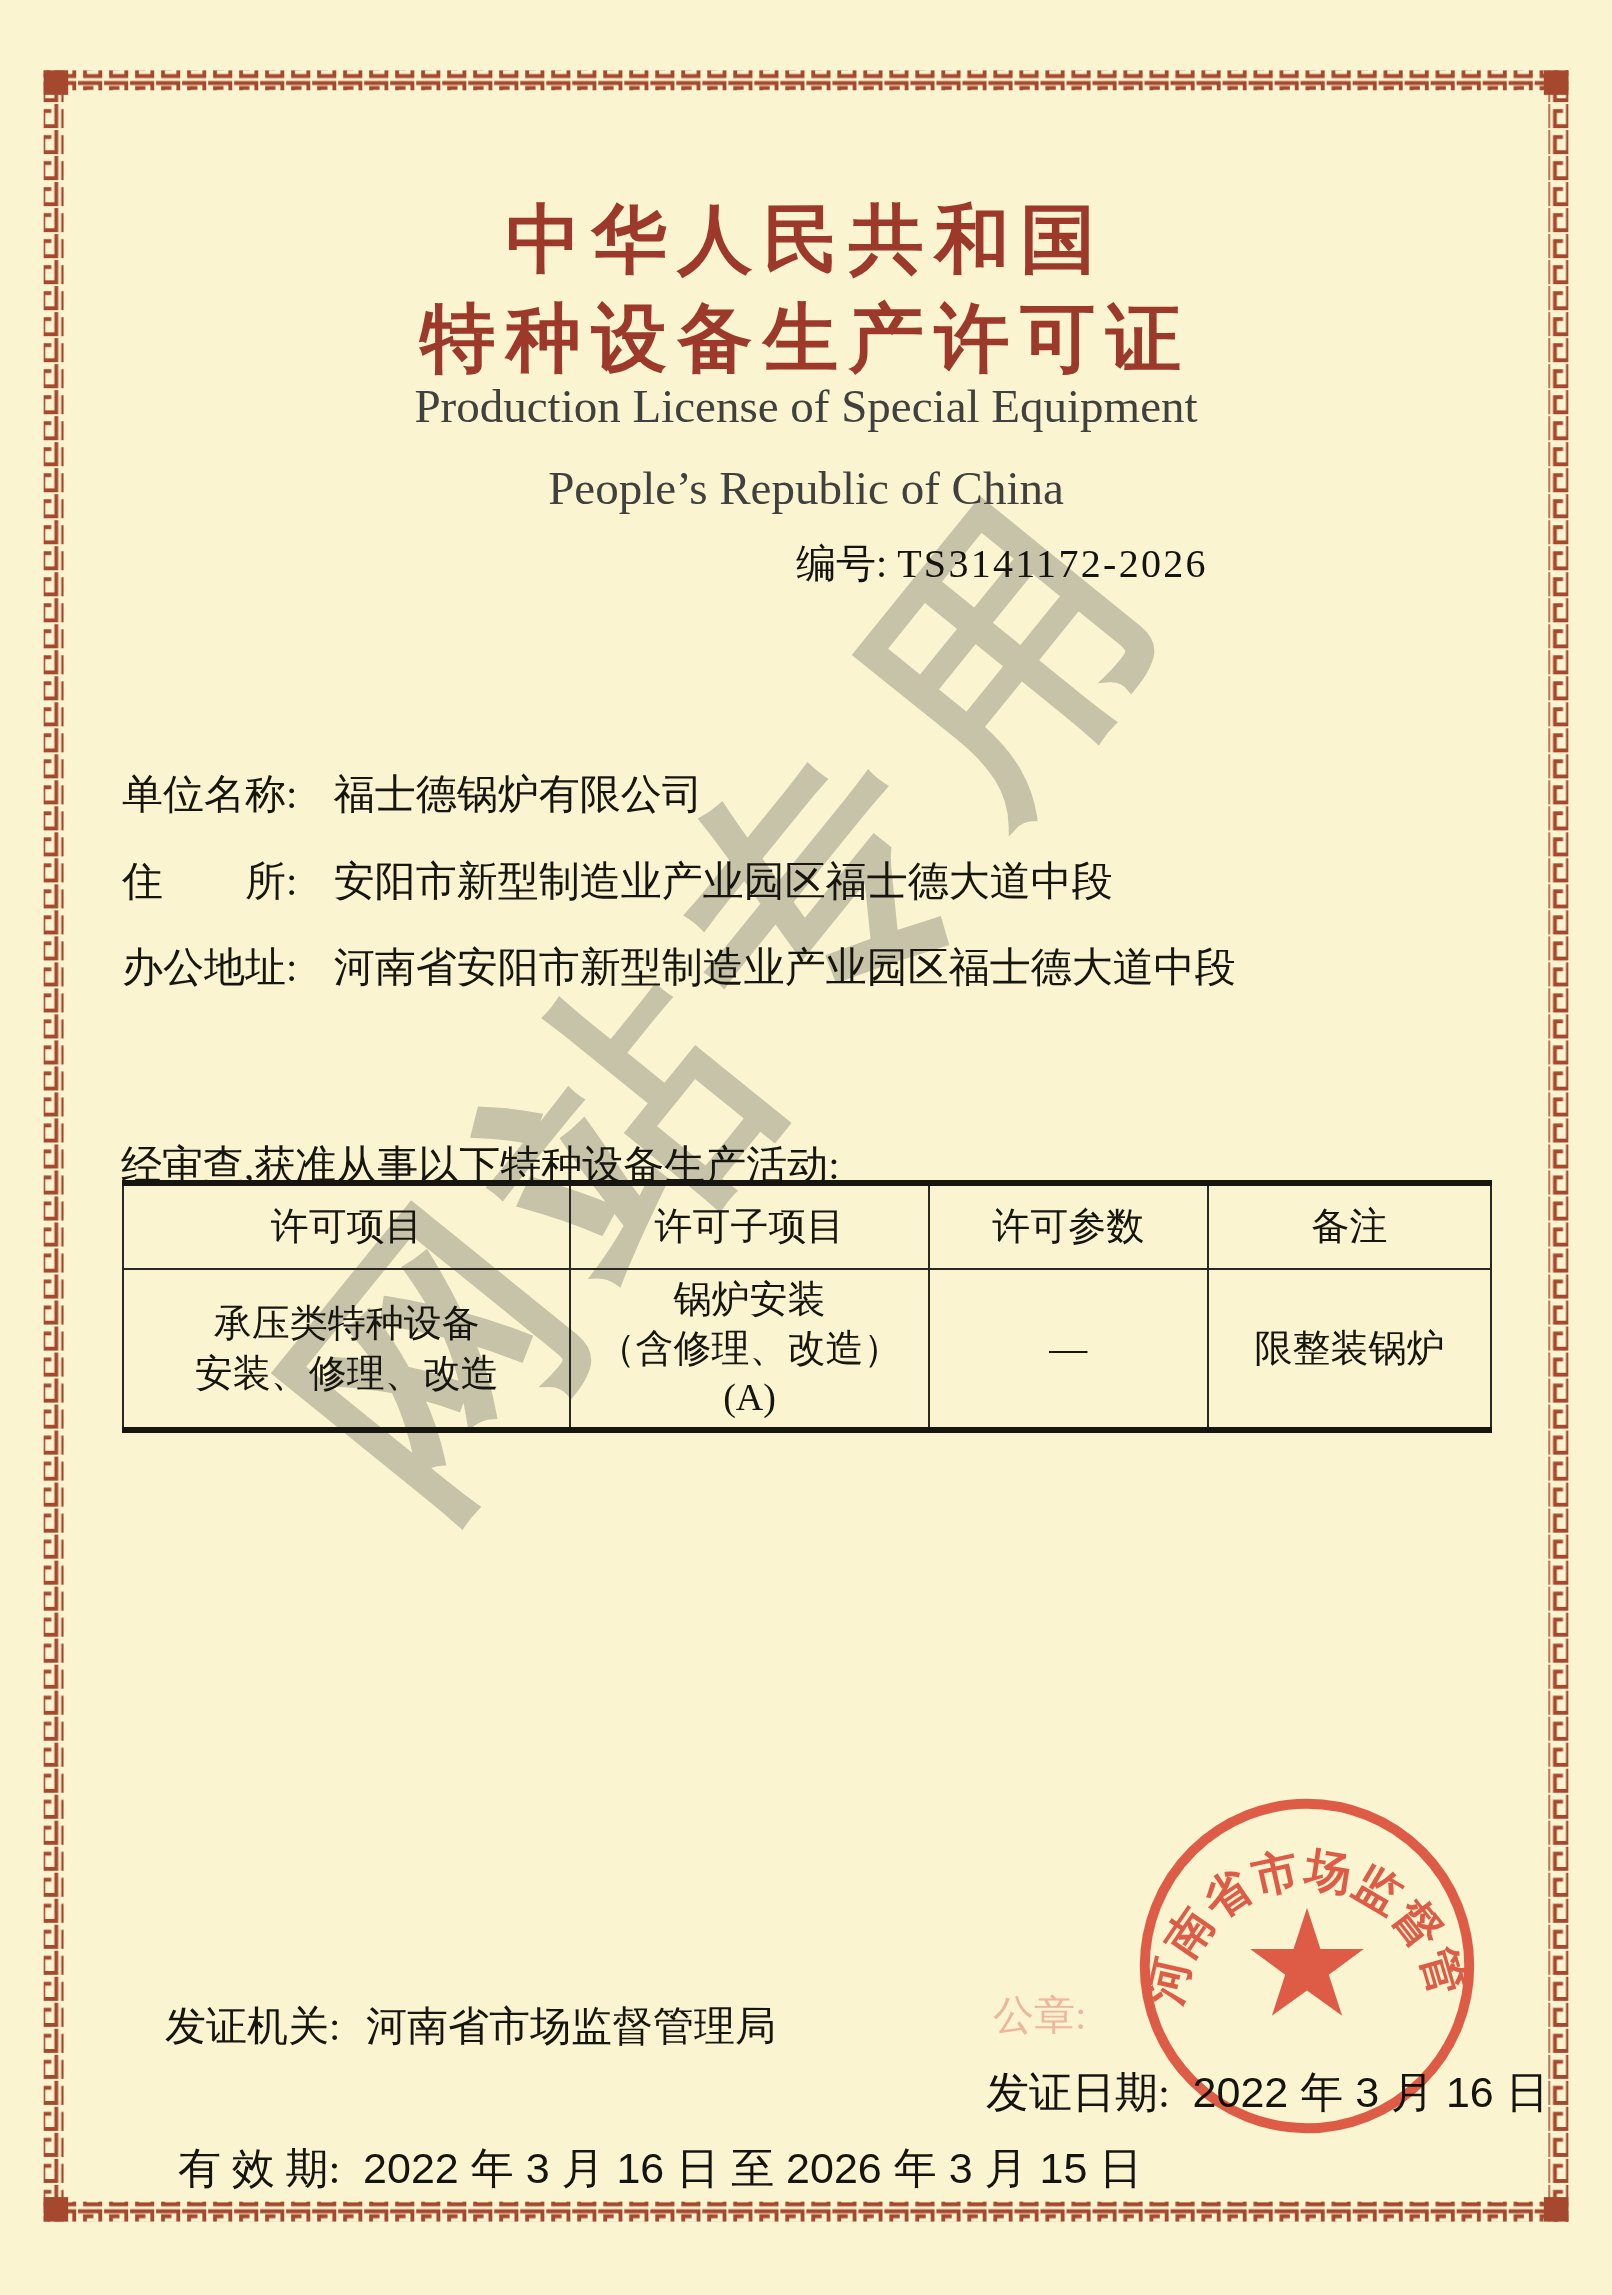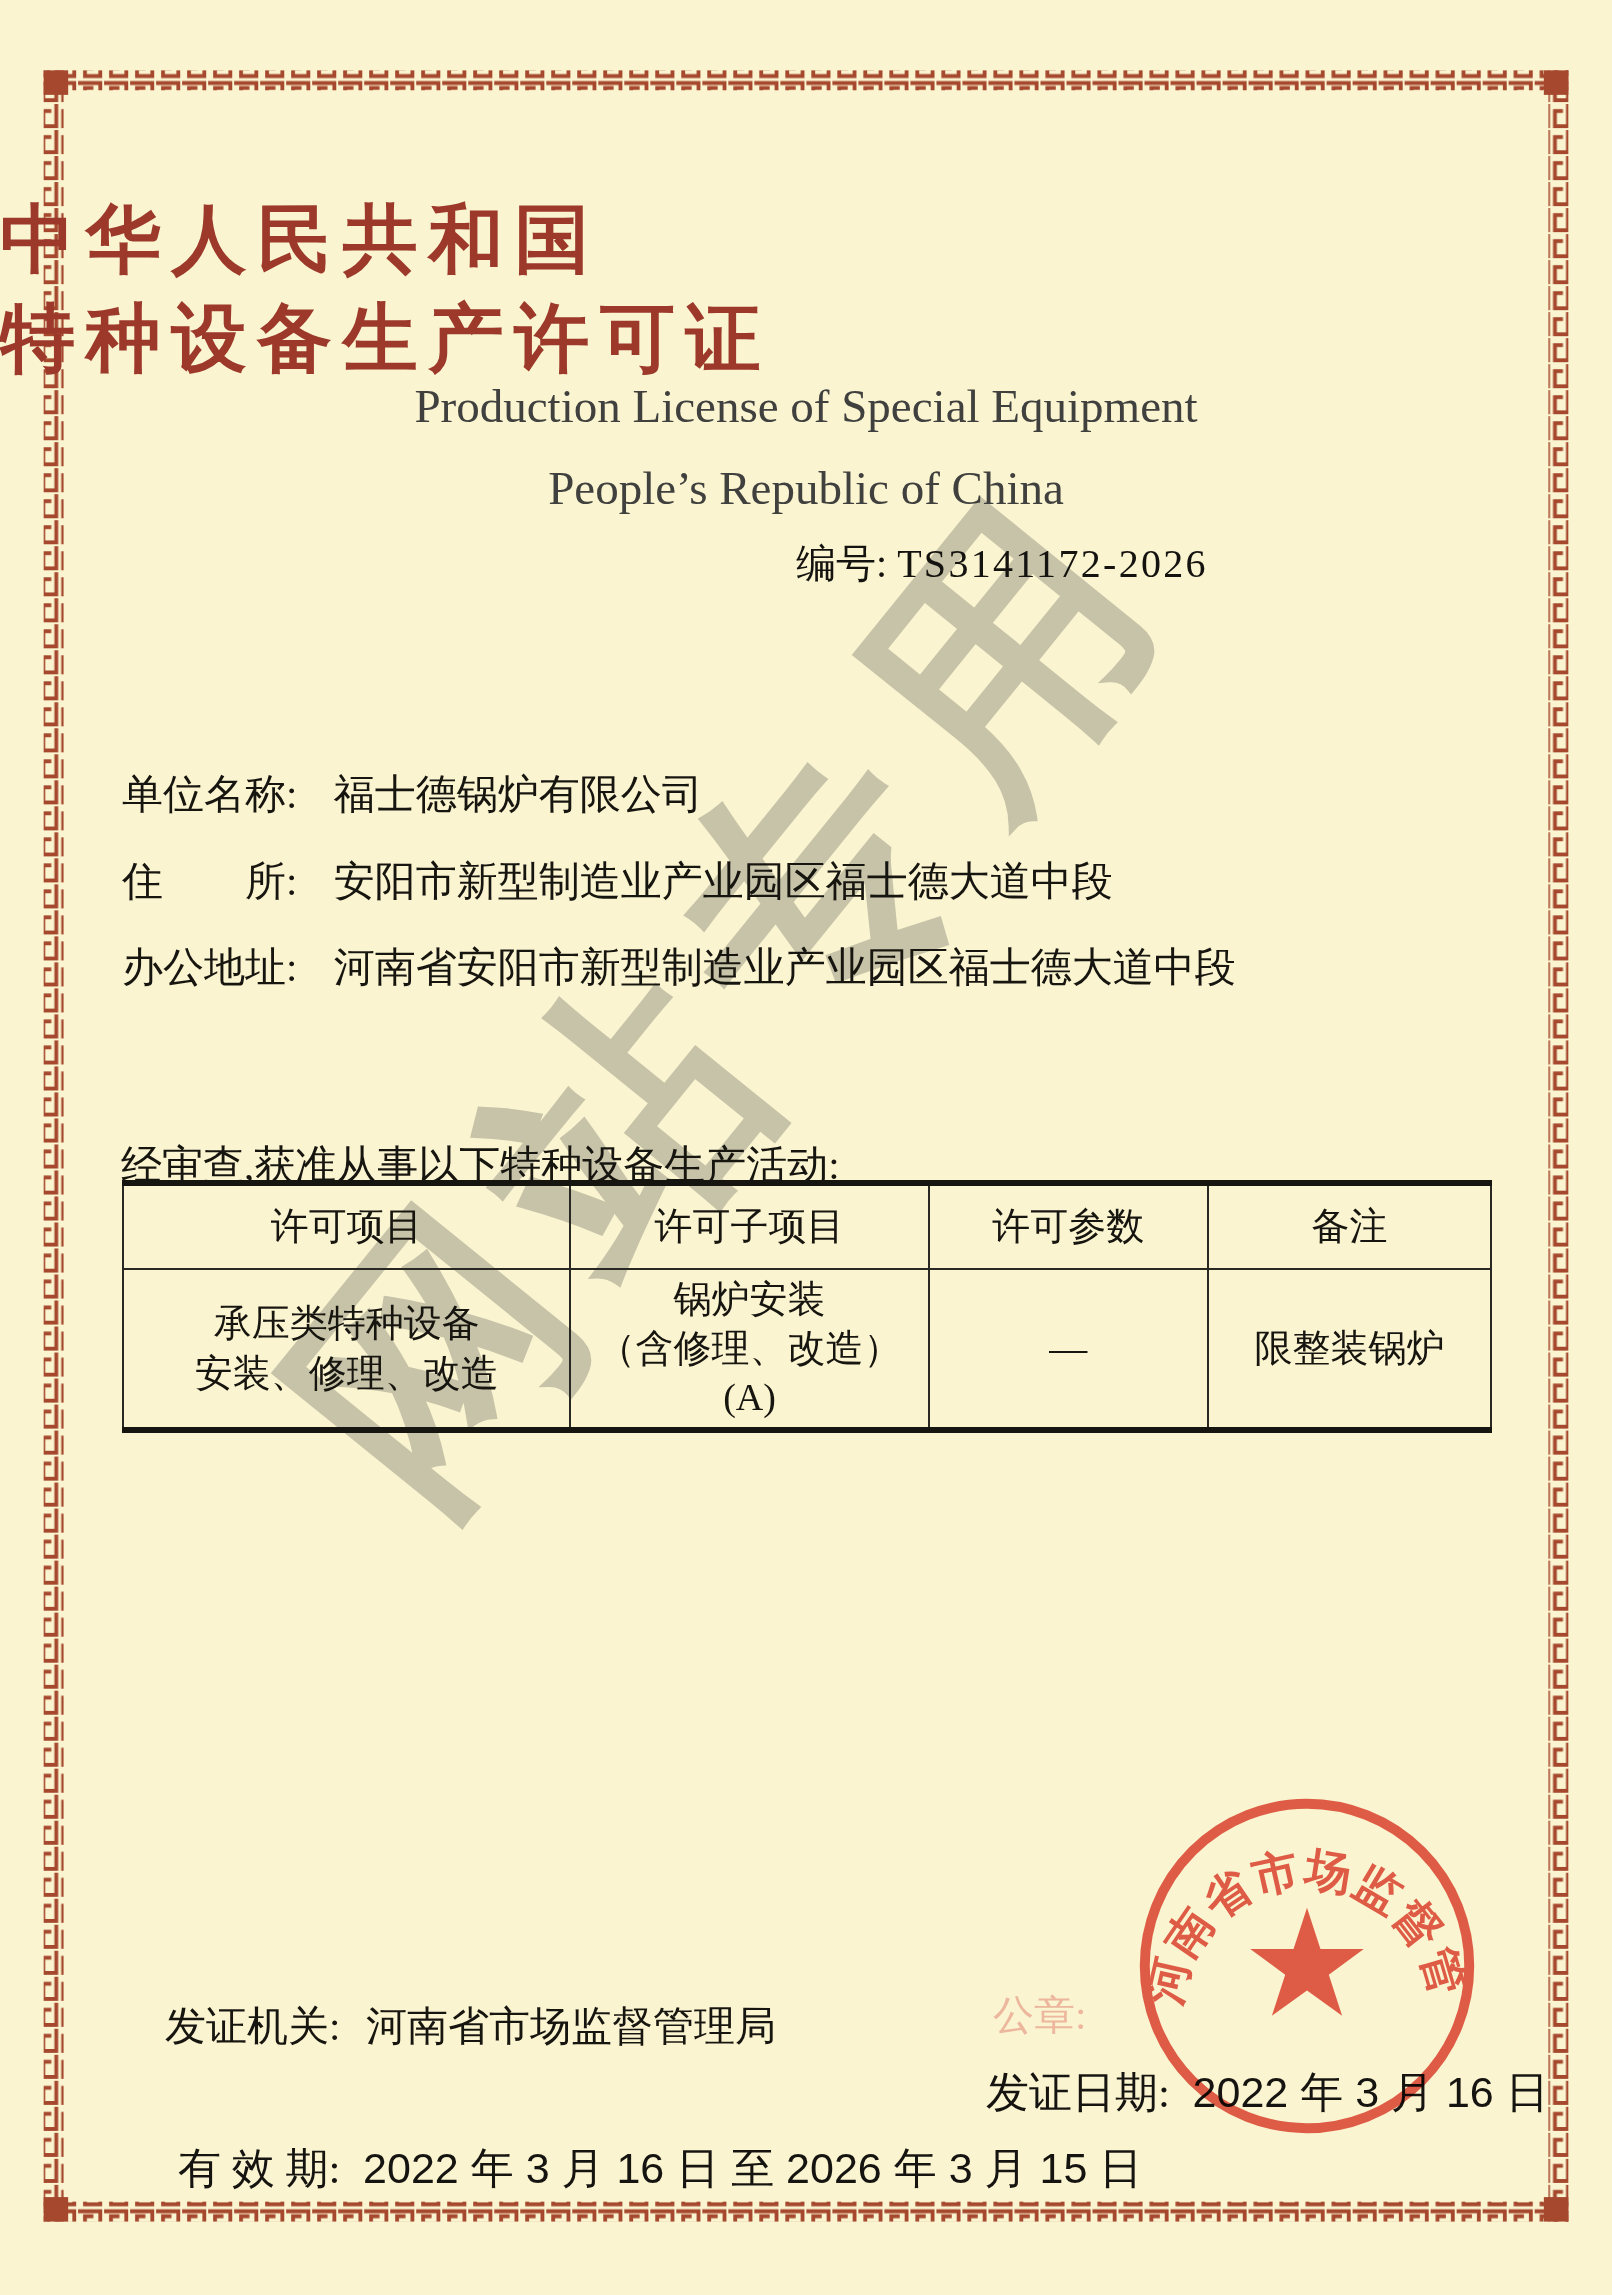--- a/index.html
+++ b/index.html
@@ -17,21 +17,21 @@
     position:absolute;left:99px;top:834px;width:1263px;height:321px;
     line-height:321px;text-align:center;
     font-family:"Liberation Sans",sans-serif;
     font-size:268px;font-weight:700;letter-spacing:34px;
     color:rgba(128,126,112,0.42);
     transform:rotate(-51deg);
     z-index:2;white-space:nowrap;
   }
   .content{position:absolute;left:0;top:0;width:100%;height:100%;z-index:3;}
   .title-cn{
-    position:absolute;left:0;width:100%;text-align:left;
+    position:absolute;left:0;width:100%;text-align:center;
     font-family:"Liberation Sans",sans-serif;font-weight:700;
     color:#9c392b;font-size:75px;letter-spacing:10.7px;white-space:nowrap;
   }
   .t1{top:190px;}
   .t2{top:289px;}
   .title-en{
     position:absolute;left:0;width:100%;text-align:center;
     font-family:"Liberation Serif",serif;color:#40403e;
     font-size:47px;white-space:nowrap;
   }

